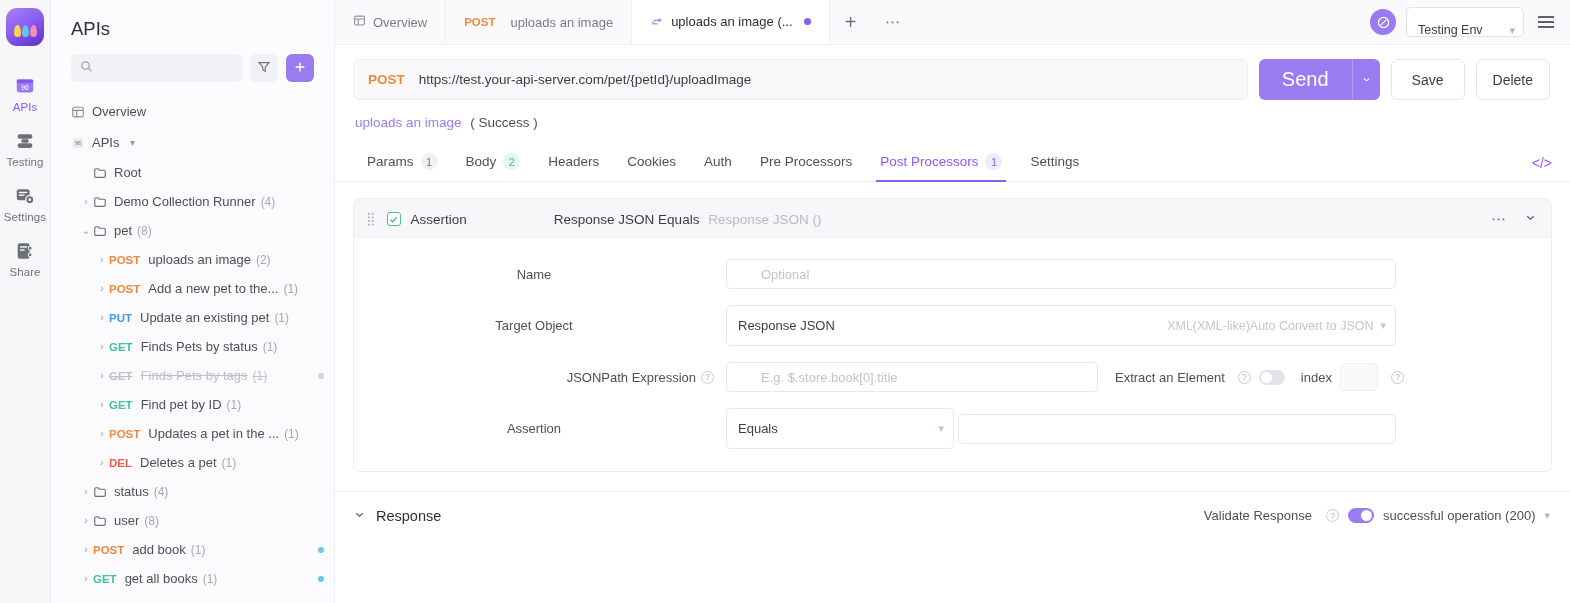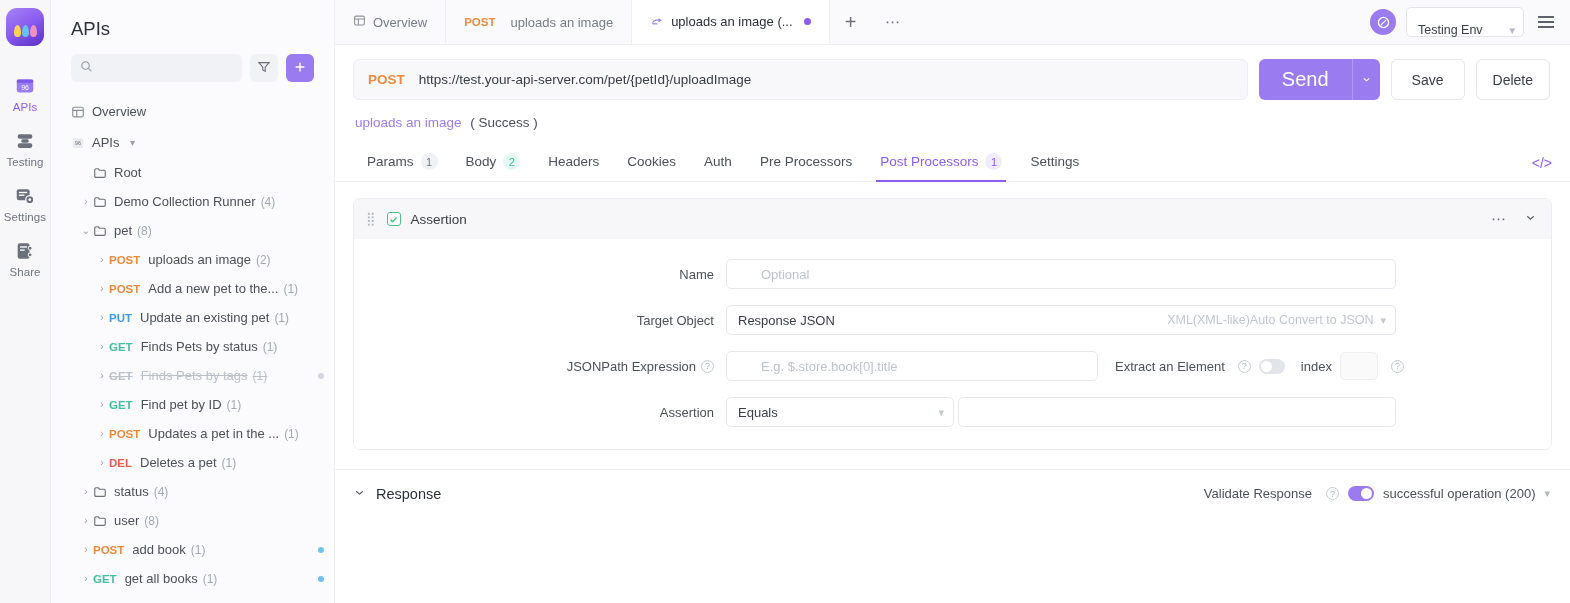--- a/index.html
+++ b/index.html
@@ -188,30 +188,30 @@
   }
   .chk svg { display: block; }
   .card-title { font-size: 13.5px; color: #3a3d45; }
   .card-sum { margin-left: 77px; font-size: 13.5px; color: #3a3d45; }
   .card-sum .dim { color: #b6bac2; margin-left: 5px; }
   .card-head-right { margin-left: auto; display: flex; align-items: center; gap: 17px; color: #6b707b; }
 
   .card-body { padding: 20px 0 22px 0; background: #fff; }
   .frow { display: flex; align-items: center; margin-bottom: 16px; }
   .frow:last-child { margin-bottom: 0; }
-  .flabel { width: 372px; text-align: right; padding-right: 12px; font-size: 13px; color: #4c5059; }
+  .flabel { width: 372px; text-align: center; padding-right: 12px; font-size: 13px; color: #4c5059; }
   .inp {
     height: 30px; border: 1px solid #e6e8ed; border-radius: 5px; background: #fff;
     display: flex; align-items: center; padding: 0 11px; font-size: 13px;
     color: #3a3d45; cursor: text;
   }
   .inp .ph { color: #bfc3cb; margin-left: 23px; }
   .w-main { width: 670px; }
   .sel {
-    height: 30px; border: 1px solid #e6e8ed; border-radius: 5px; background: #fff;
+    height: 41px; border: 1px solid #e6e8ed; border-radius: 5px; background: #fff;
     display: flex; align-items: center; padding: 0 9px 0 11px; font-size: 13px;
     color: #3a3d45; cursor: pointer; justify-content: space-between; gap: 8px;
   }
   .sel .hint { color: #c2c6ce; font-size: 12.5px; }
   .sel .cv { color: #c2c6ce; font-size: 11px; }
   .help {
     width: 13px; height: 13px; border-radius: 50%; border: 1px solid #c6cad2;
     color: #aeb3bc; font-size: 9px; display: inline-flex; align-items: center;
     justify-content: center; margin-left: 5px; cursor: pointer; flex: 0 0 13px;
   }
@@ -577,20 +577,24 @@
 
     <div class="card">
       <div class="card-head">
         <span class="grip">⣿</span>
         <span class="chk">
           <svg width="9" height="9" viewBox="0 0 12 12" fill="none" stroke="#4ec08a" stroke-width="2">
               <path d="M2 6.2 L4.8 9 L10 3.2"></path>
             </svg>
         </span>
         <span class="card-title">Assertion</span>
+        <span class="card-sum">
+          <span>Response JSON Equals</span>
+          <span class="dim">Response JSON ()</span>
+        </span>
         <span class="card-head-right">
           <span style="font-size:15px;letter-spacing:1px;cursor:pointer">⋯</span>
           <span>
             <svg width="13" height="13" viewBox="0 0 16 16" fill="none" stroke="#5d626d" stroke-width="1.6">
                 <path d="M4 6.4 L8 10 L12 6.4"></path>
               </svg>
           </span>
         </span>
       </div>
 

